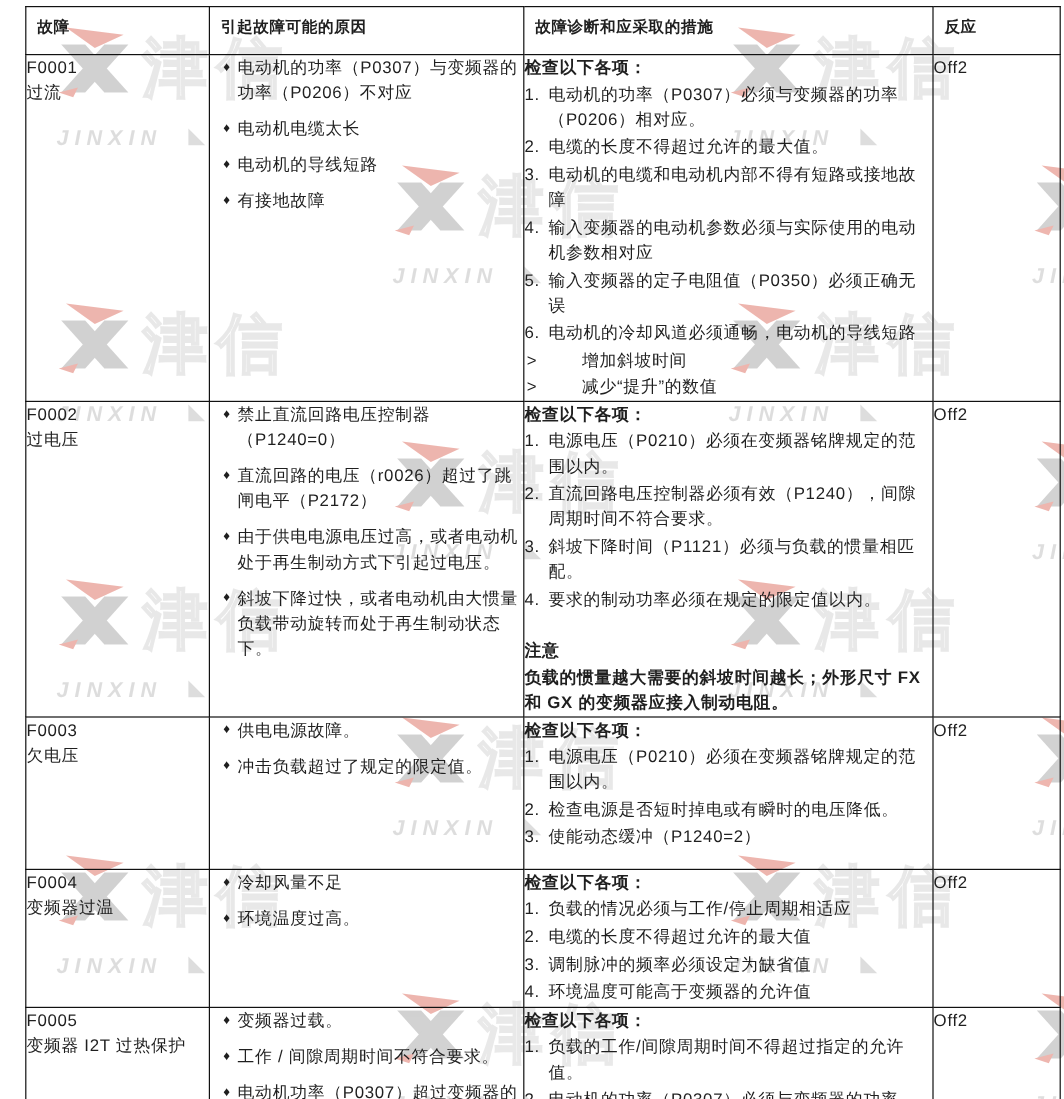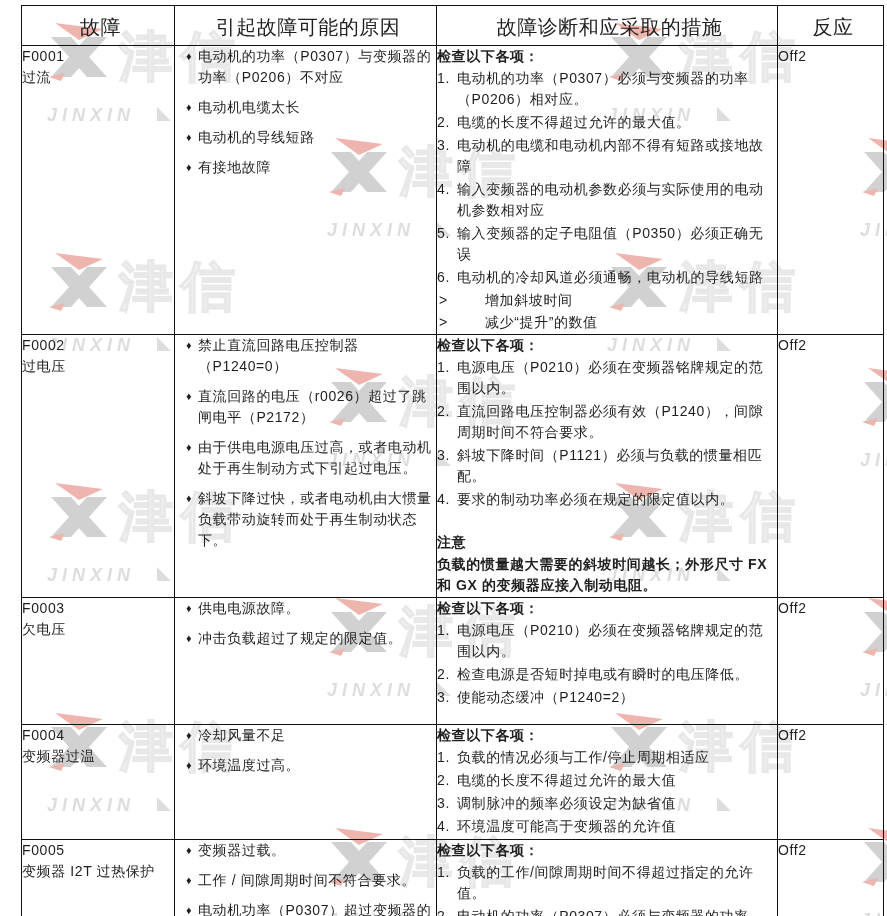--- a/index.html
+++ b/index.html
@@ -12,21 +12,21 @@
   .wm{position:absolute;width:235px;height:110px;opacity:.55;pointer-events:none;}
   
   #fault-table{
     position:absolute;left:21px;top:5px;z-index:1;
     border-collapse:collapse;table-layout:fixed;width:862px;background:transparent;
   }
   #fault-table th,#fault-table td{
     border:1.5px solid #111;vertical-align:top;padding:0;background:transparent;
   }
   #fault-table th{
-    font-size:20px;font-weight:normal;text-align:center;
+    font-size:13px;font-weight:bold;text-align:left;
     height:31px;padding:8px 4px 0 9px;letter-spacing:.5px;
   }
   #fault-table td{font-size:14px;line-height:21px;letter-spacing:.6px;}
   .cell-fault{padding:5px 4px 4px 9px;}
   .cell-causes{padding:6px 4px 4px 0;}
   .cause{display:flex;margin:0 0 9px 0;}
   .cause .b{flex:0 0 23px;padding-left:11px;font-size:11px;line-height:21px;box-sizing:border-box;}
   .cause .t{flex:1;padding-right:2px;}
   .cell-diag{padding:4px 3px 4px 6px;}
   .d-plain{margin:0 0 1px 0;font-weight:bold;}

